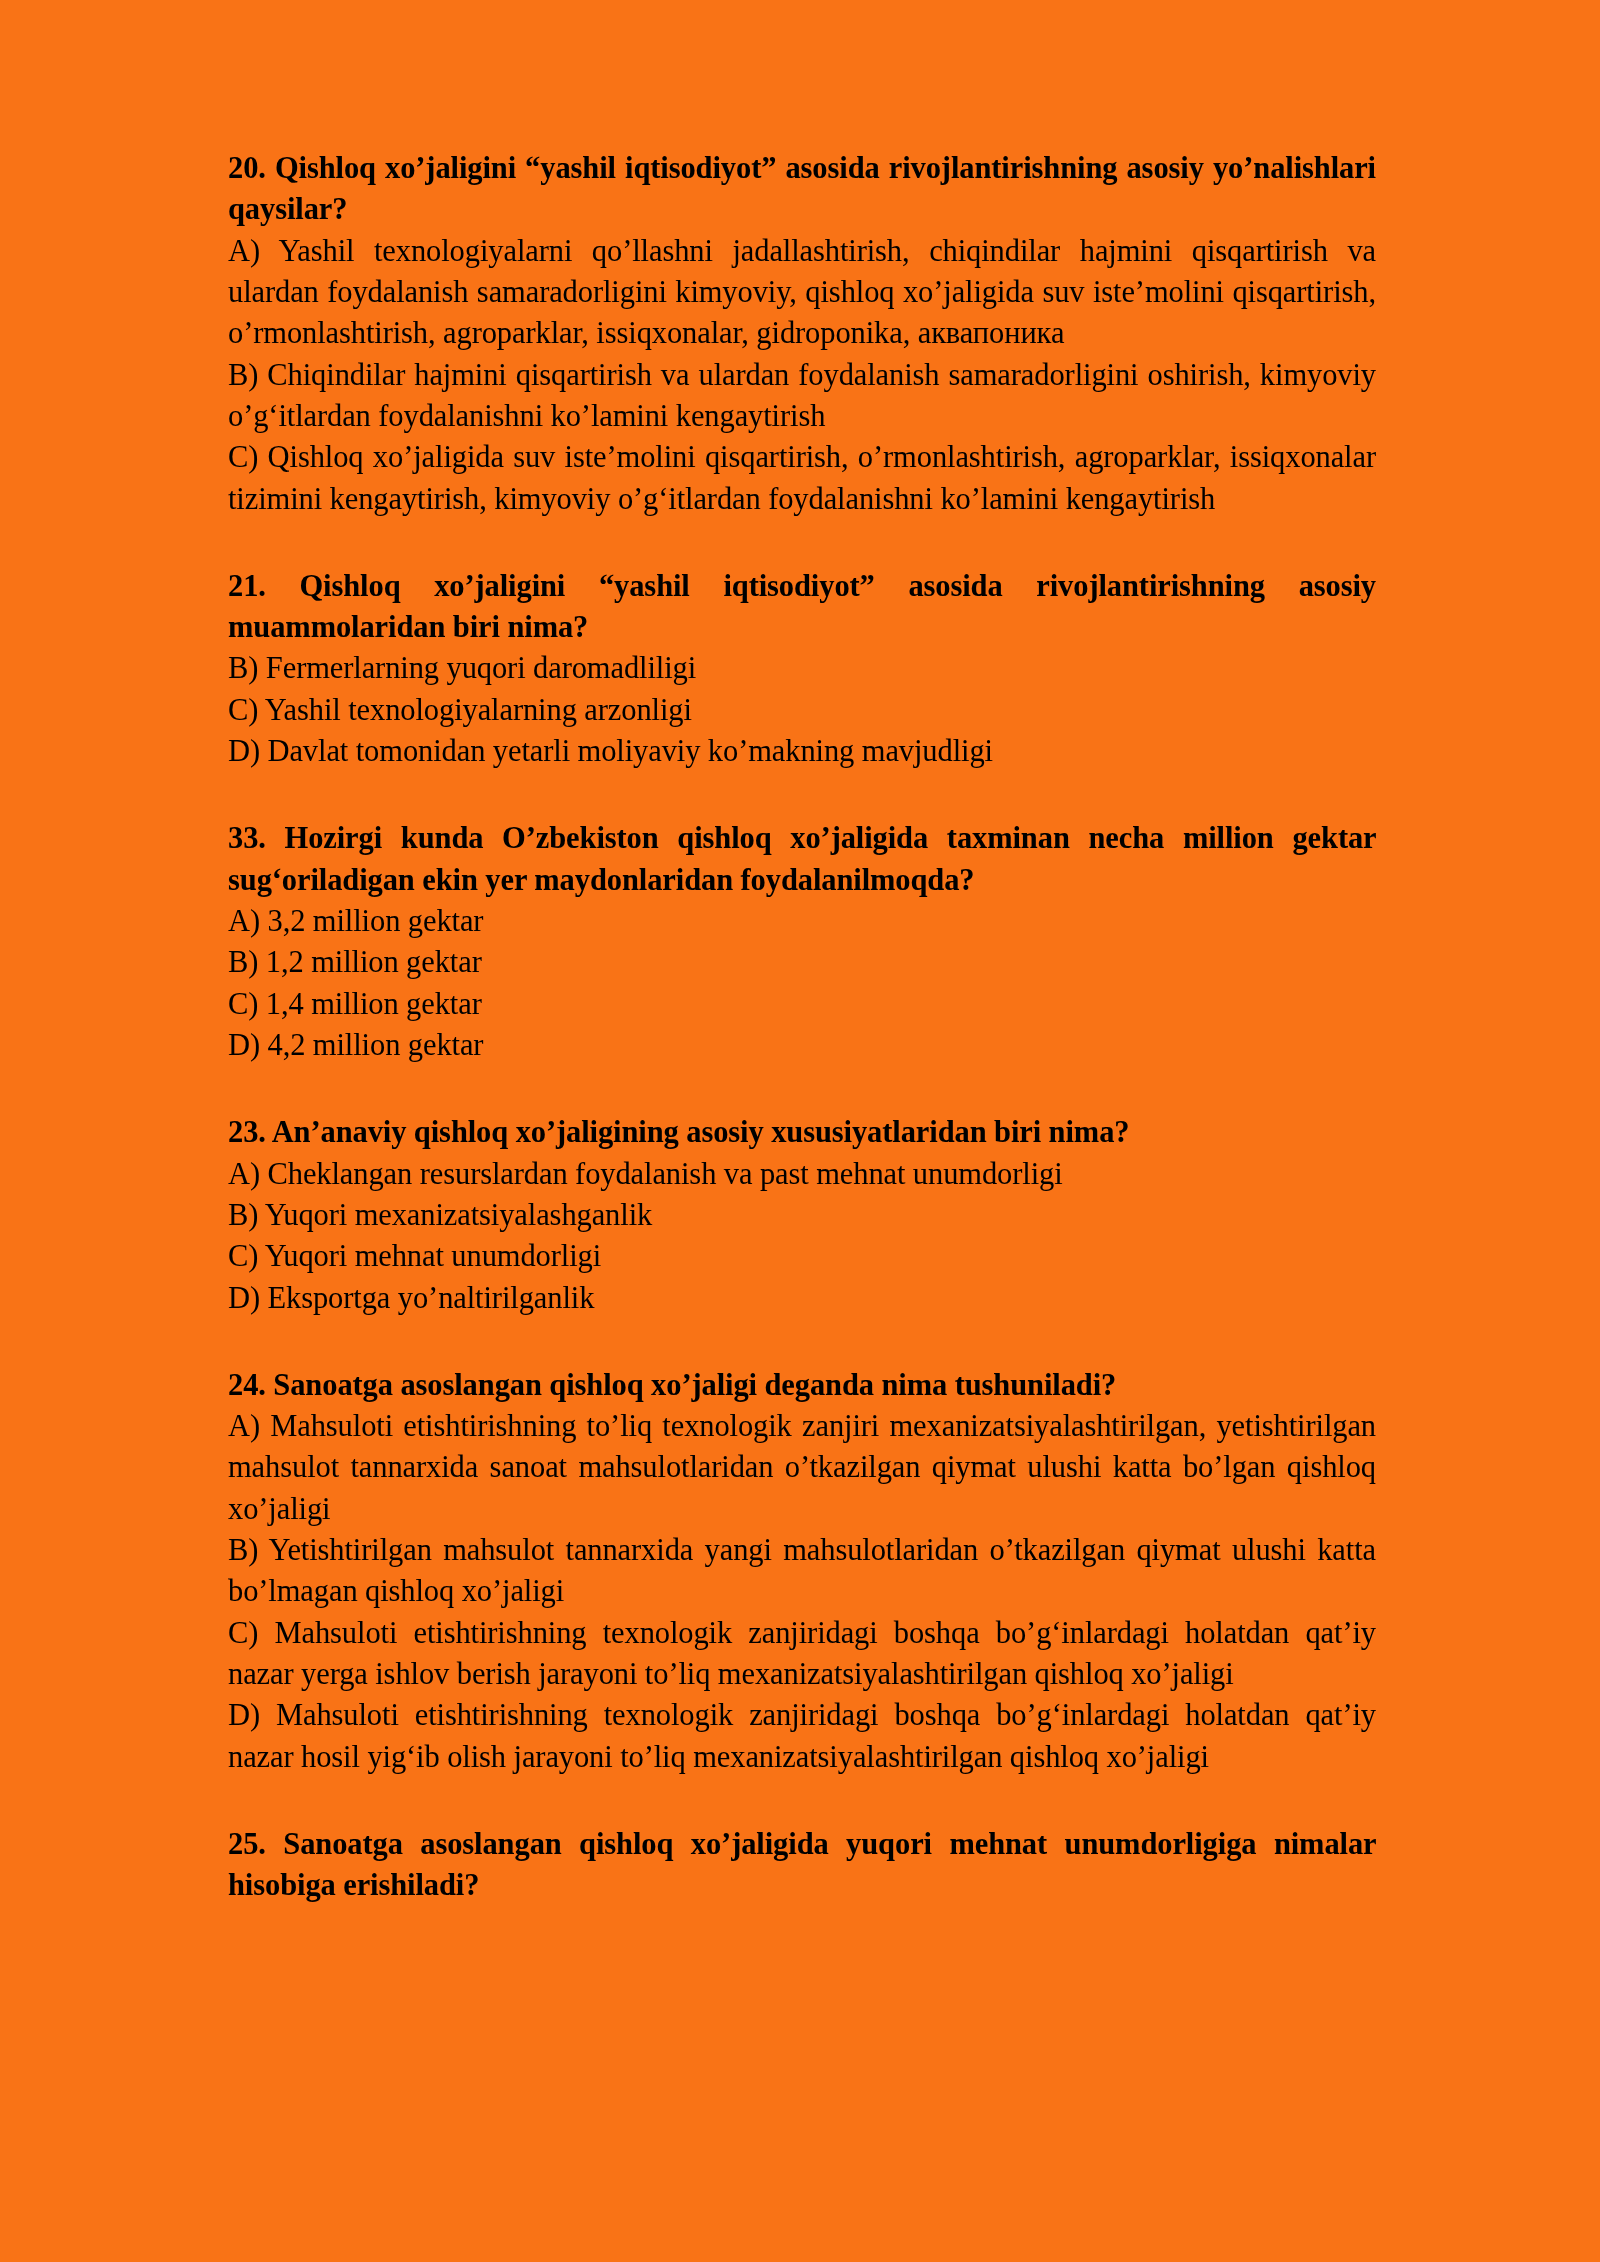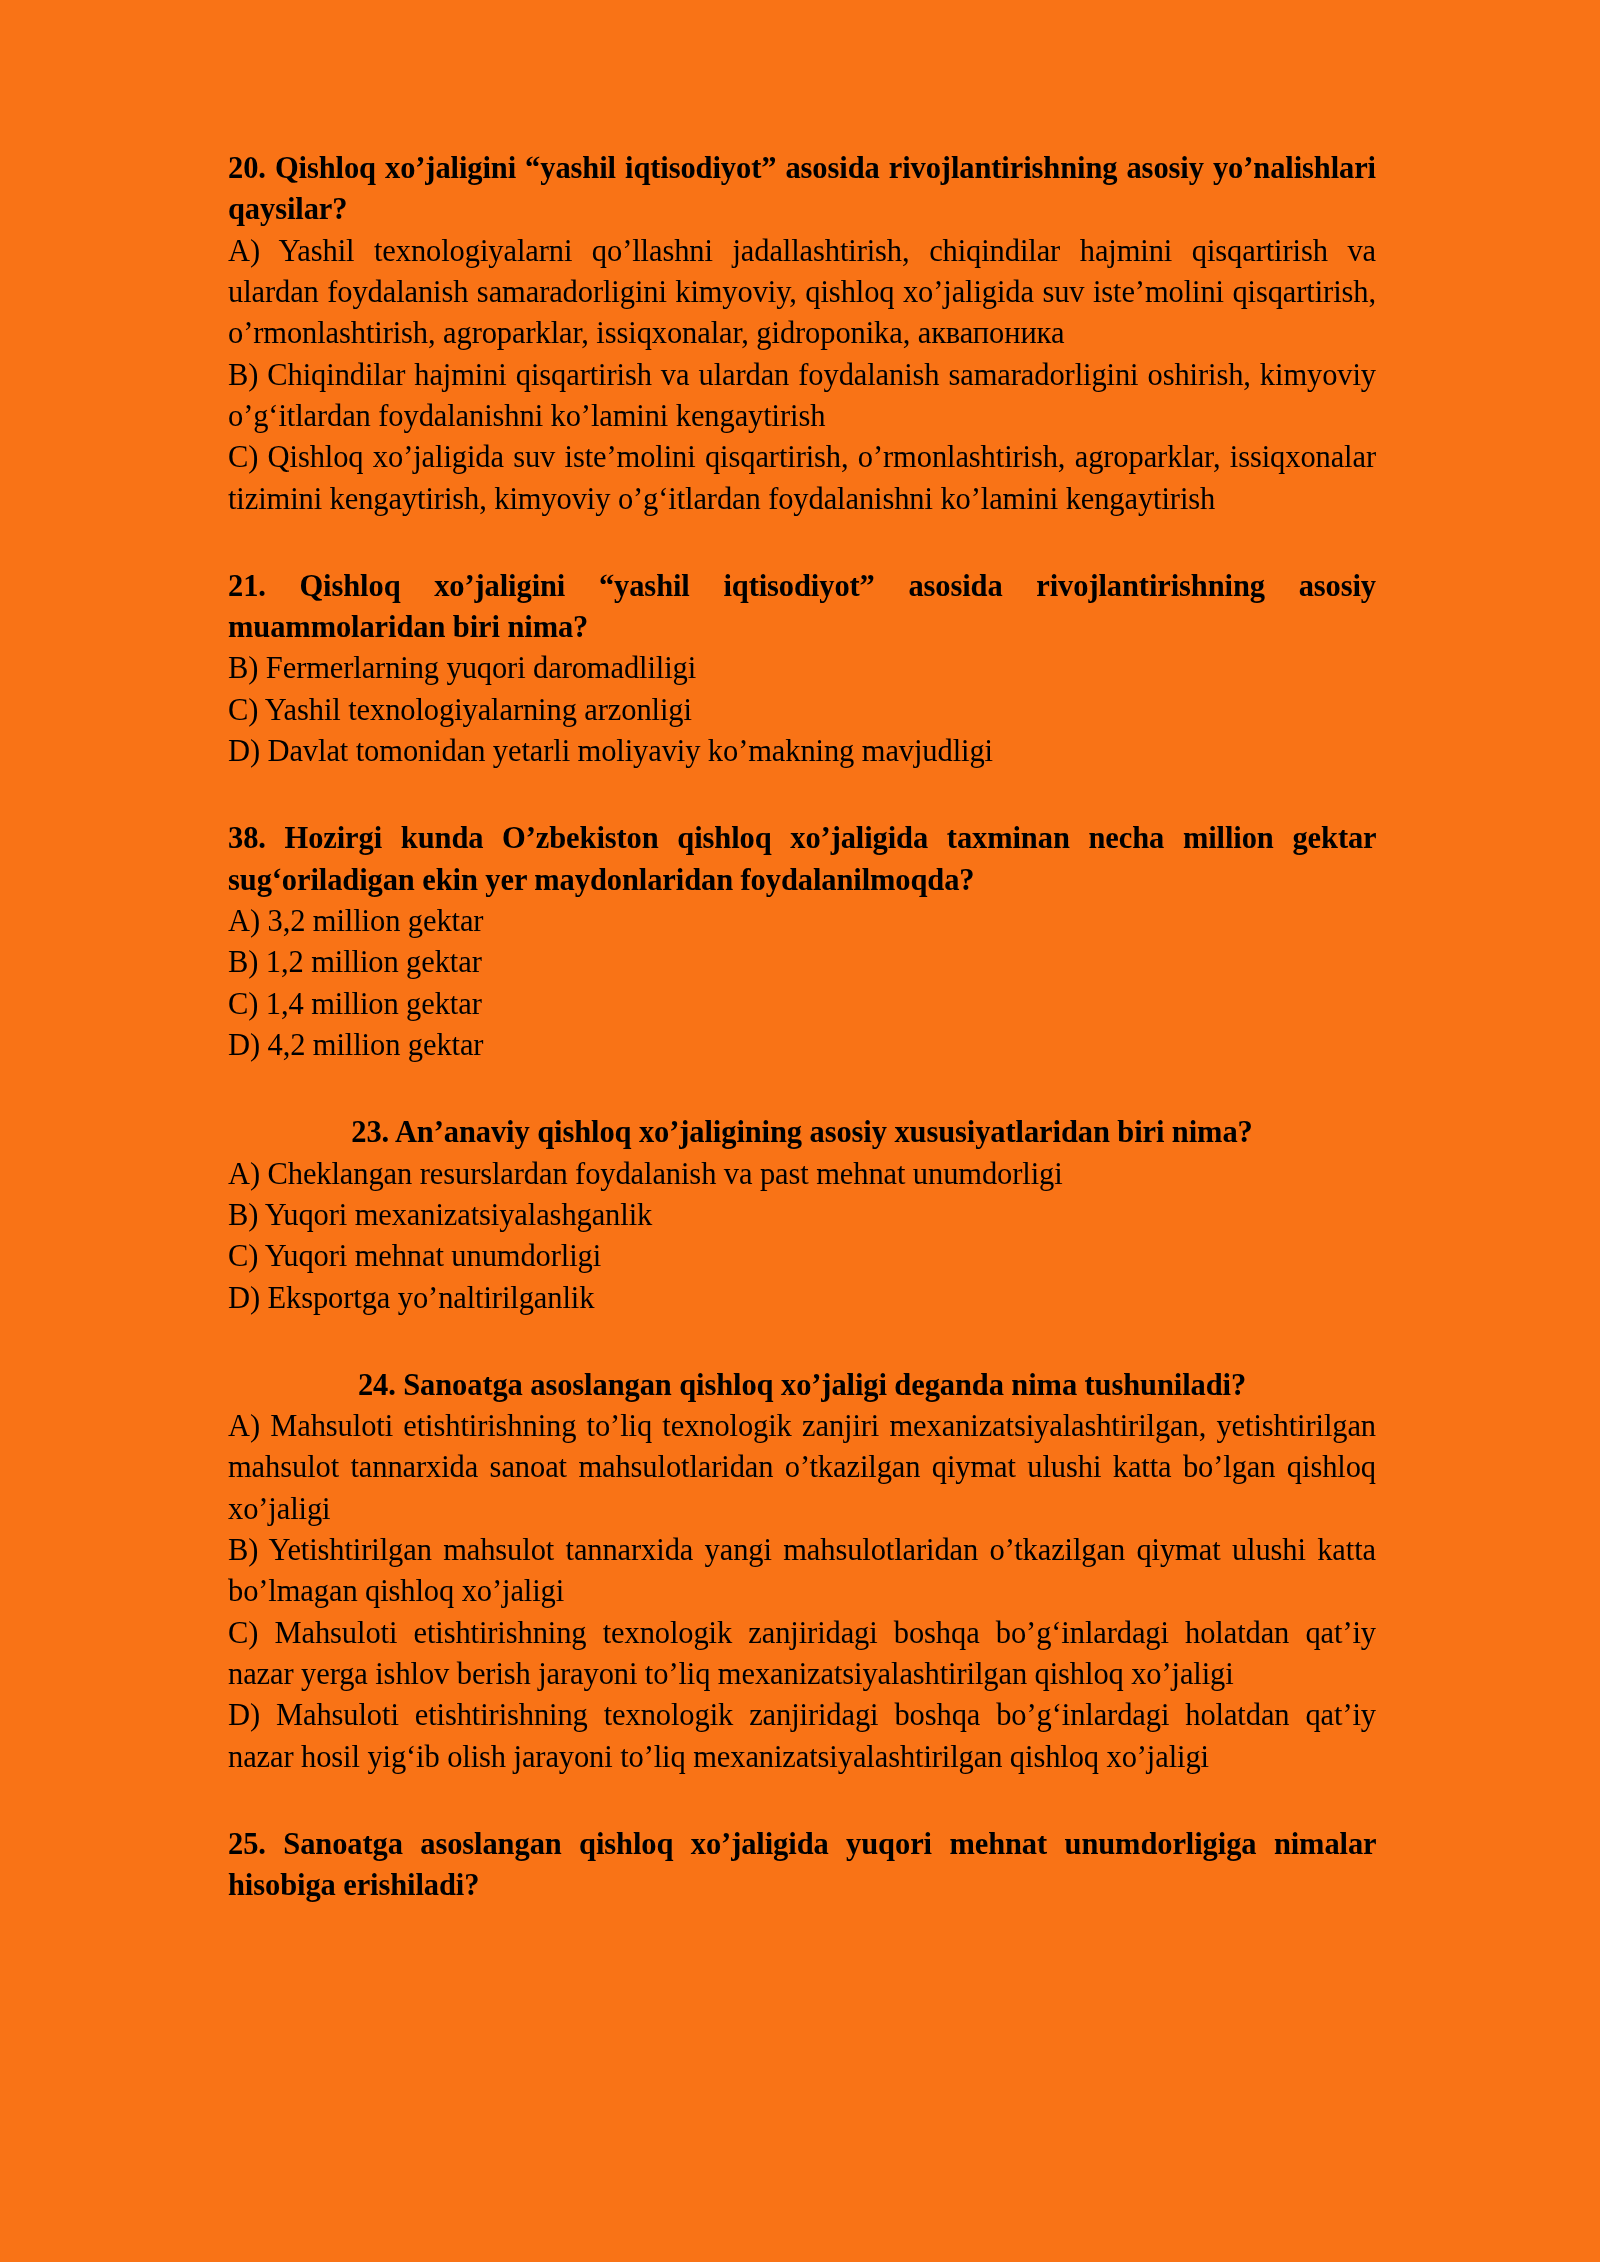--- a/index.html
+++ b/index.html
@@ -34,21 +34,21 @@
   .q-heading {
     font-weight: bold;
     font-size: 30.5px;
     line-height: 1.355;
     text-align: justify;
     text-justify: inter-word;
     margin: 0 0 0 0;
     letter-spacing: -0.1px;
   }
   .q-heading.nojust {
-    text-align: center;
+    text-align: left;
   }
   .opt {
     font-weight: normal;
     font-size: 30.5px;
     line-height: 1.355;
     text-align: justify;
     text-justify: inter-word;
     margin: 0;
     letter-spacing: -0.1px;
   }
@@ -77,21 +77,21 @@
         <span>21.  Qishloq  xo’jaligini  “yashil  iqtisodiyot”  asosida  rivojlantirishning  asosiy</span>
         <span>muammolaridan biri nima?</span>
       </p>
       <p class="opt nojust">B) Fermerlarning yuqori daromadliligi</p>
       <p class="opt nojust">C) Yashil texnologiyalarning arzonligi</p>
       <p class="opt nojust">D) Davlat tomonidan yetarli moliyaviy ko’makning mavjudligi</p>
     </div>
 
     <div class="qblock">
       <p class="q-heading">
-        <span>38. Hozirgi kunda O’zbekiston qishloq xo’jaligida taxminan necha million gektar</span>
+        <span>33. Hozirgi kunda O’zbekiston qishloq xo’jaligida taxminan necha million gektar</span>
         <span>sug‘oriladigan ekin yer maydonlaridan foydalanilmoqda?</span>
       </p>
       <p class="opt nojust">A) 3,2 million gektar</p>
       <p class="opt nojust">B) 1,2 million gektar</p>
       <p class="opt nojust">C) 1,4 million gektar</p>
       <p class="opt nojust">D) 4,2 million gektar</p>
     </div>
 
     <div class="qblock">
       <p class="q-heading nojust">23. An’anaviy qishloq xo’jaligining asosiy xususiyatlaridan biri nima?</p>

